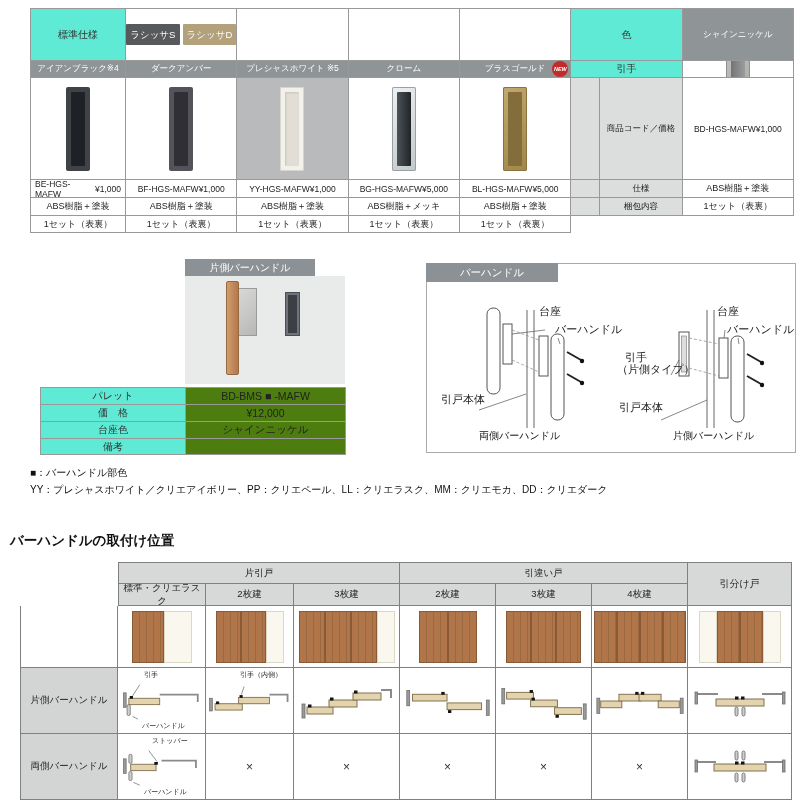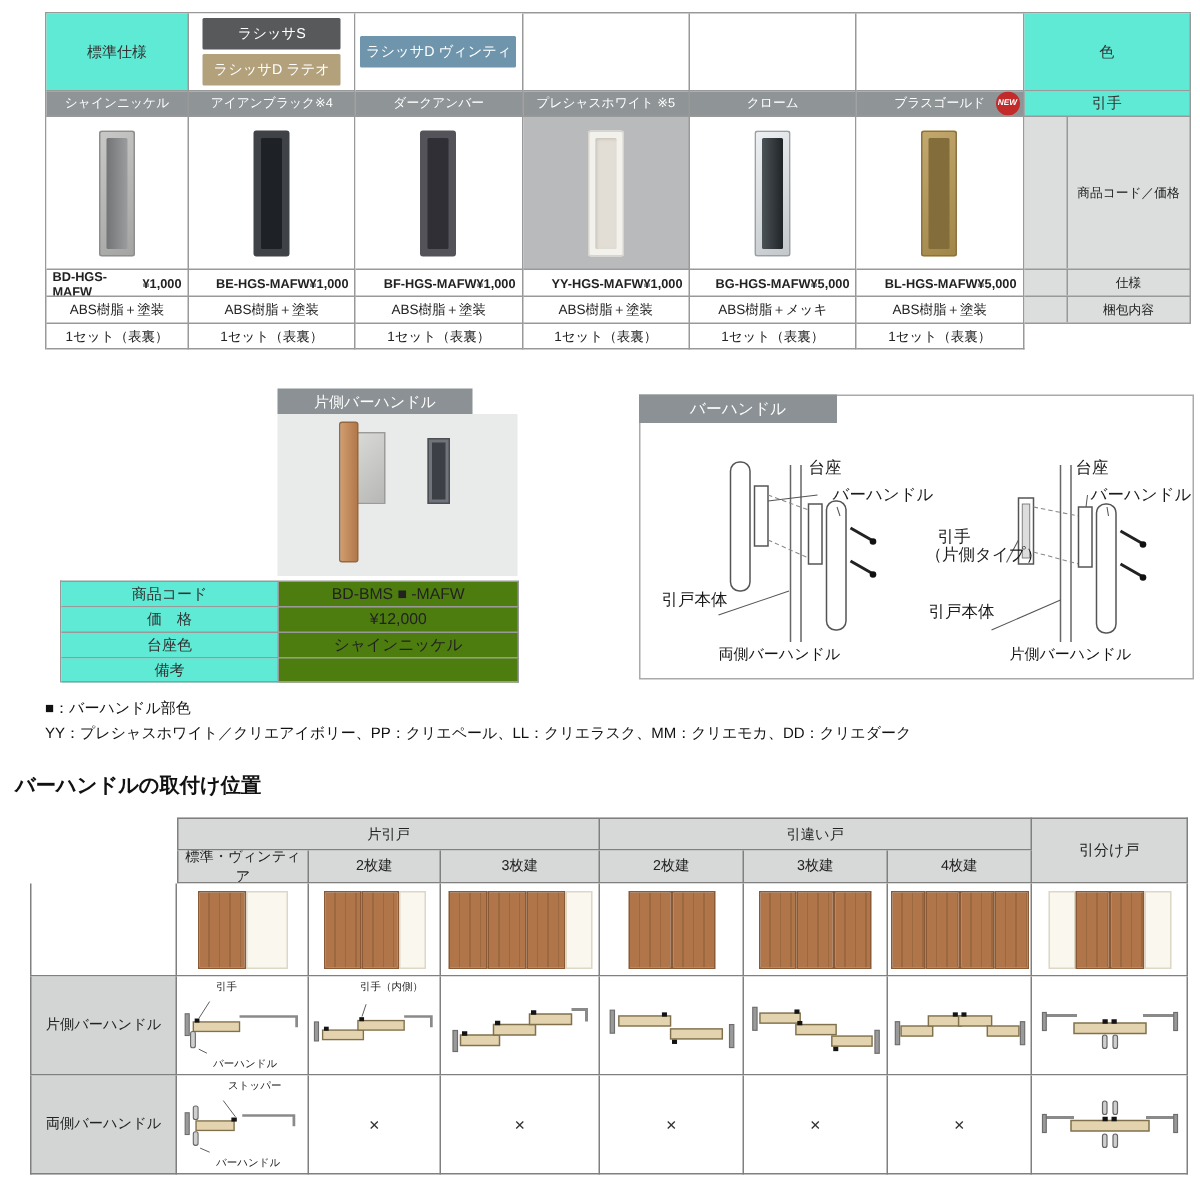--- a/index.html
+++ b/index.html
@@ -13,21 +13,21 @@
   
   .spec-table{
     margin:8px 0 0 30px;width:763px;
     display:grid;grid-template-columns:95px repeat(6,1fr);
     grid-template-rows:52px 17px 102px 18px 18px 17px;
     border-top:1px solid #999;border-left:1px solid #999;
   }
   .lbl{background:#5eead4;font-size:10px;color:#333;}
   .lbl-sub{background:#dcdddd;font-size:8.5px;position:relative;padding-left:29px;}
   .lbl-sub::before{content:"";position:absolute;left:28px;top:0;bottom:0;width:1px;background:#999;}
-  .badgecell{flex-direction:column;gap:3px;background:#fff;}
+  .badgecell{flex-direction:row;gap:3px;background:#fff;}
   .badge{width:92px;height:21px;line-height:21px;text-align:center;color:#fff;font-size:9.5px;border-radius:1px;}
   .b-s{background:#58595b;}
   .b-lateo{background:#b2a17a;}
   .b-palette{background:#adc2c5;width:100px;}
   .b-vintia{background:#6e95ab;width:104px;}
   .colorcell{background:#8f9496;color:#fff;font-size:8.5px;position:relative;}
   .new{position:absolute;right:2px;top:0px;width:16px;height:16px;border-radius:50%;
        background:#c32a2a;color:#fff;font-size:5.5px;font-weight:bold;font-style:italic;
        display:flex;align-items:center;justify-content:center;}
   .hcell{background:#fff;}
@@ -39,21 +39,21 @@
   .h-black{background:#3f4246;}
   .h-black .recess{background:#1e2125;}
   .h-amber{background:#54535a;}
   .h-amber .recess{background:#2f2f35;}
   .h-white{background:#f3f1ec;box-shadow:inset 0 0 0 1px #d8d5cf;}
   .h-white .recess{background:#e2ded6;box-shadow:inset 1px 1px 2px #c9c5bb;}
   .h-chrome{background:linear-gradient(135deg,#eef1f3,#c2c7ca);box-shadow:inset 0 0 0 1px #9aa0a3;}
   .h-chrome .recess{background:linear-gradient(90deg,#4c5357,#1f2427);}
   .h-gold{background:linear-gradient(135deg,#c4a96f,#9f8546);box-shadow:inset 0 0 0 1px #8a7340;}
   .h-gold .recess{background:#836d3b;}
-  .codecell{justify-content:flex-end;padding:0 4px;font-size:8.5px;font-weight:bold;}
+  .codecell{justify-content:center;padding:0 4px;font-size:8.5px;}
   
   .mid{display:flex;align-items:flex-start;margin-top:26px;}
   .oneside{margin-left:40px;width:306px;}
   .photo-wrap{margin-left:145px;width:160px;}
   .bar-title{width:130px;height:17px;background:#8b9194;color:#fff;font-size:10px;
              display:flex;align-items:center;justify-content:center;}
   .photo{width:160px;height:108px;background:#e9eaea;position:relative;}
   .photo .plate{position:absolute;left:52px;top:12px;width:18px;height:46px;
                 background:linear-gradient(135deg,#d9d9d7,#b7b7b5);border:1px solid #9b9b99;}
   .photo .wood-bar{position:absolute;left:41px;top:5px;width:11px;height:92px;border-radius:2px;
@@ -67,21 +67,21 @@
   
   .diagram-box{margin-left:80px;margin-top:4px;width:368px;height:188px;border:1px solid #aaa;position:relative;}
   .bar-title2{position:absolute;left:-1px;top:-1px;width:132px;height:19px;background:#8b9194;color:#fff;
               font-size:10.5px;display:flex;align-items:center;justify-content:center;}
   .diagram-box svg{position:absolute;left:0;top:18px;}
   .dlab{position:absolute;font-size:11px;color:#1a1a1a;white-space:nowrap;}
   .dcap{position:absolute;font-size:10px;color:#111;white-space:nowrap;}
   
   .notes{margin:10px 0 0 30px;font-size:10px;line-height:1.65;color:#111;}
   
-  .mount-heading{margin:17px 0 0 10px;font-size:13.5px;font-weight:bold;color:#111;}
+  .mount-heading{margin:34px 0 0 10px;font-size:13.5px;font-weight:bold;color:#111;}
   .mount-table{
     margin:12px 0 0 20px;width:772px;
     display:grid;grid-template-columns:98px 88px 88px 106px 96px 96px 96px 104px;
     grid-template-rows:22px 22px 62px 66px 66px;
   }
   .m{box-sizing:border-box;border-right:1px solid #808080;border-bottom:1px solid #808080;
      display:flex;align-items:center;justify-content:center;font-size:9.5px;overflow:hidden;position:relative;background:#fff;}
   .bt{border-top:1px solid #808080;}
   .bl{border-left:1px solid #808080;text-align:center;}
   .mhead{background:#d7d9d8;color:#222;}
@@ -108,23 +108,20 @@
 
 <div>
 
   <div class="spec-table">
 
     <div class="cell lbl">標準仕様</div>
     <div class="cell badgecell">
       <div class="badge b-s">ラシッサS</div>
       <div class="badge b-lateo">ラシッサD ラテオ</div>
     </div>
-    <div class="cell badgecell">
-      <div class="badge b-vintia">ラシッサD ヴィンティア</div>
-    </div>
     <div class="cell"></div>
     <div class="cell"></div>
     <div class="cell"></div>
 
     <div class="cell lbl">色</div>
     <div class="cell colorcell">シャインニッケル</div>
     <div class="cell colorcell">アイアンブラック※4</div>
     <div class="cell colorcell">ダークアンバー</div>
     <div class="cell colorcell">プレシャスホワイト ※5</div>
     <div class="cell colorcell">クローム</div>
@@ -212,21 +209,21 @@
     <div class="oneside">
       <div class="photo-wrap">
         <div class="bar-title">片側バーハンドル</div>
         <div class="photo">
           <div class="plate"></div>
           <div class="wood-bar"></div>
           <div class="side-pull"></div>
         </div>
       </div>
       <div class="oneside-table">
-        <div class="cell lbl">商品コード</div>
+        <div class="cell lbl">パレット</div>
         <div class="cell val">BD-BMS ■ -MAFW</div>
         <div class="cell lbl">価　格</div>
         <div class="cell val">¥12,000</div>
         <div class="cell lbl">台座色</div>
         <div class="cell val">シャインニッケル</div>
         <div class="cell lbl">備考</div>
         <div class="cell val"></div>
       </div>
     </div>
 
@@ -282,21 +279,21 @@
   <div class="mount-heading">バーハンドルの取付け位置</div>
 
   <div class="mount-table">
 
     <div class="m nocell"></div>
     <div class="m mhead bt bl" style="grid-column:2 / span 3">片引戸</div>
     <div class="m mhead bt" style="grid-column:5 / span 3">引違い戸</div>
     <div class="m mhead bt" style="grid-column:8;grid-row:1 / span 2;font-size:10px">引分け戸</div>
 
     <div class="m nocell" style="grid-row:2"></div>
-    <div class="m mhead bl" style="grid-row:2">標準・ヴィンティア</div>
+    <div class="m mhead bl" style="grid-row:2">標準・クリエラスク</div>
     <div class="m mhead" style="grid-row:2">2枚建</div>
     <div class="m mhead" style="grid-row:2">3枚建</div>
     <div class="m mhead" style="grid-row:2">2枚建</div>
     <div class="m mhead" style="grid-row:2">3枚建</div>
     <div class="m mhead" style="grid-row:2">4枚建</div>
 
     <div class="m bl" style="grid-row:3"></div>
     <div class="m" style="grid-row:3">
       <div class="thumb">
           <div class="pnl" style="width:30px"></div>

